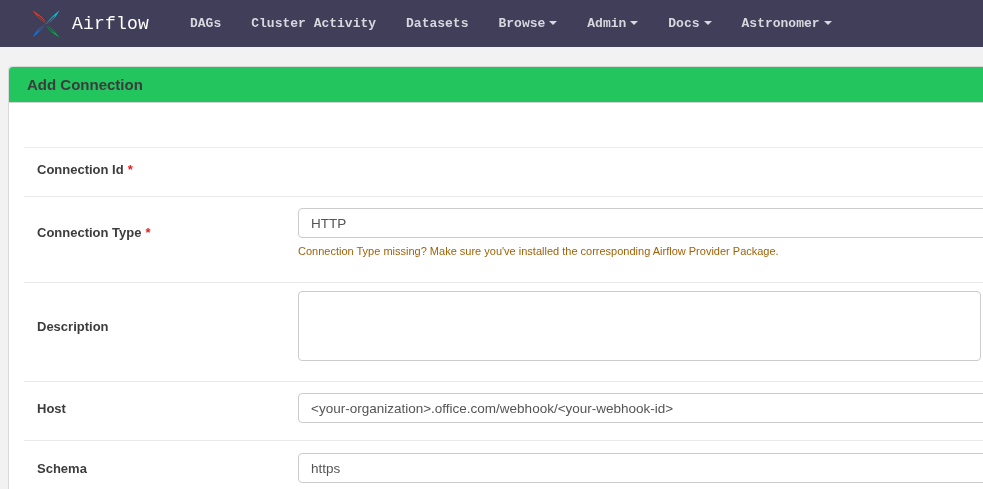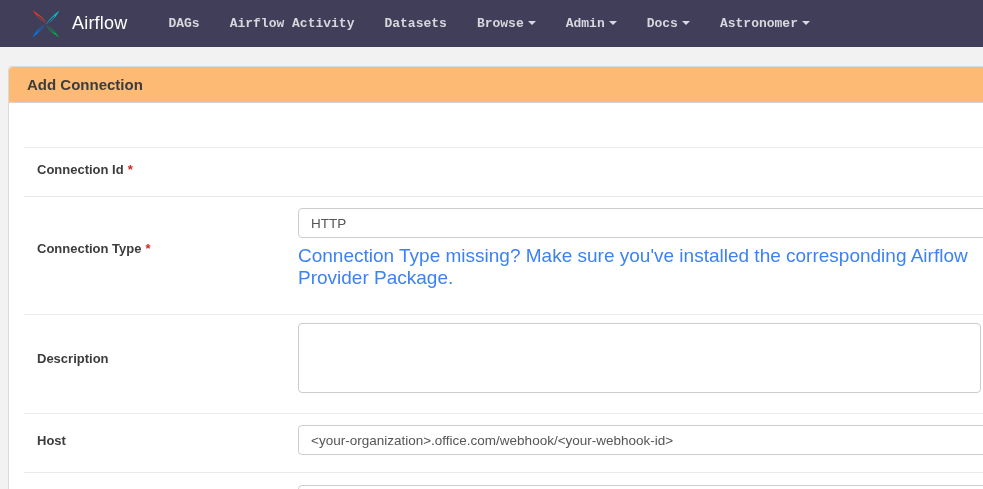--- a/index.html
+++ b/index.html
@@ -22,20 +22,21 @@
     align-items: center;
     gap: 8px;
     cursor: pointer;
   }
   .brand svg { width: 36px; height: 36px; display: block; }
   .brand-text {
     color: #ffffff;
     font-size: 18px;
     font-weight: 400;
     letter-spacing: 0.2px;
+    font-family: Liberation Mono, monospace;
   }
   .nav-items {
     display: flex;
     align-items: center;
     margin-left: 26px;
     list-style: none;
     font-family: Liberation Mono, monospace;
   }
   .nav-item {
     color: #d8d7de;
@@ -60,21 +61,21 @@
   
   .panel {
     margin: 19px 0 0 8px;
     background: #ffffff;
     border: 1px solid #d9d9d9;
     border-right: none;
     border-bottom: none;
     border-radius: 4px 0 0 0;
   }
   .panel-heading {
-    background: #fdba74;
+    background: #22c55e;
     border-bottom: 1px solid #d4d4d4;
     border-radius: 4px 0 0 0;
     padding: 9px 18px;
     font-size: 15px;
     font-weight: bold;
     color: #3c3c3c;
   }
   .panel-body { padding: 14px 0 0 15px; }
 
   
@@ -112,22 +113,22 @@
     font-family: "Liberation Sans", sans-serif;
     font-size: 13.5px;
     padding: 5px 12px;
     height: 30px;
     outline: none;
   }
   .text-area { height: 70px; resize: none; padding-top: 6px; }
   .help-text {
     display: block;
     margin-top: 7px;
-    font-size: 19px;
-    color: #3b82f6;
+    font-size: 11px;
+    color: #a16207;
   }
 </style>
 </head>
 <body>
 
 <div class="navbar">
   <div class="brand">
     <span>
       <svg viewBox="0 0 100 100" aria-hidden="true">
         <g>
@@ -140,21 +141,21 @@
       </svg>
     </span>
     <span class="brand-text">Airflow</span>
   </div>
 
   <ul class="nav-items">
     <li class="nav-item">
       <span>DAGs</span>
     </li>
     <li class="nav-item">
-      <span>Airflow Activity</span>
+      <span>Cluster Activity</span>
     </li>
     <li class="nav-item">
       <span>Datasets</span>
     </li>
     <li class="nav-item">
       <span>Browse</span><span class="caret"></span>
     </li>
     <li class="nav-item">
       <span>Admin</span><span class="caret"></span>
     </li>

